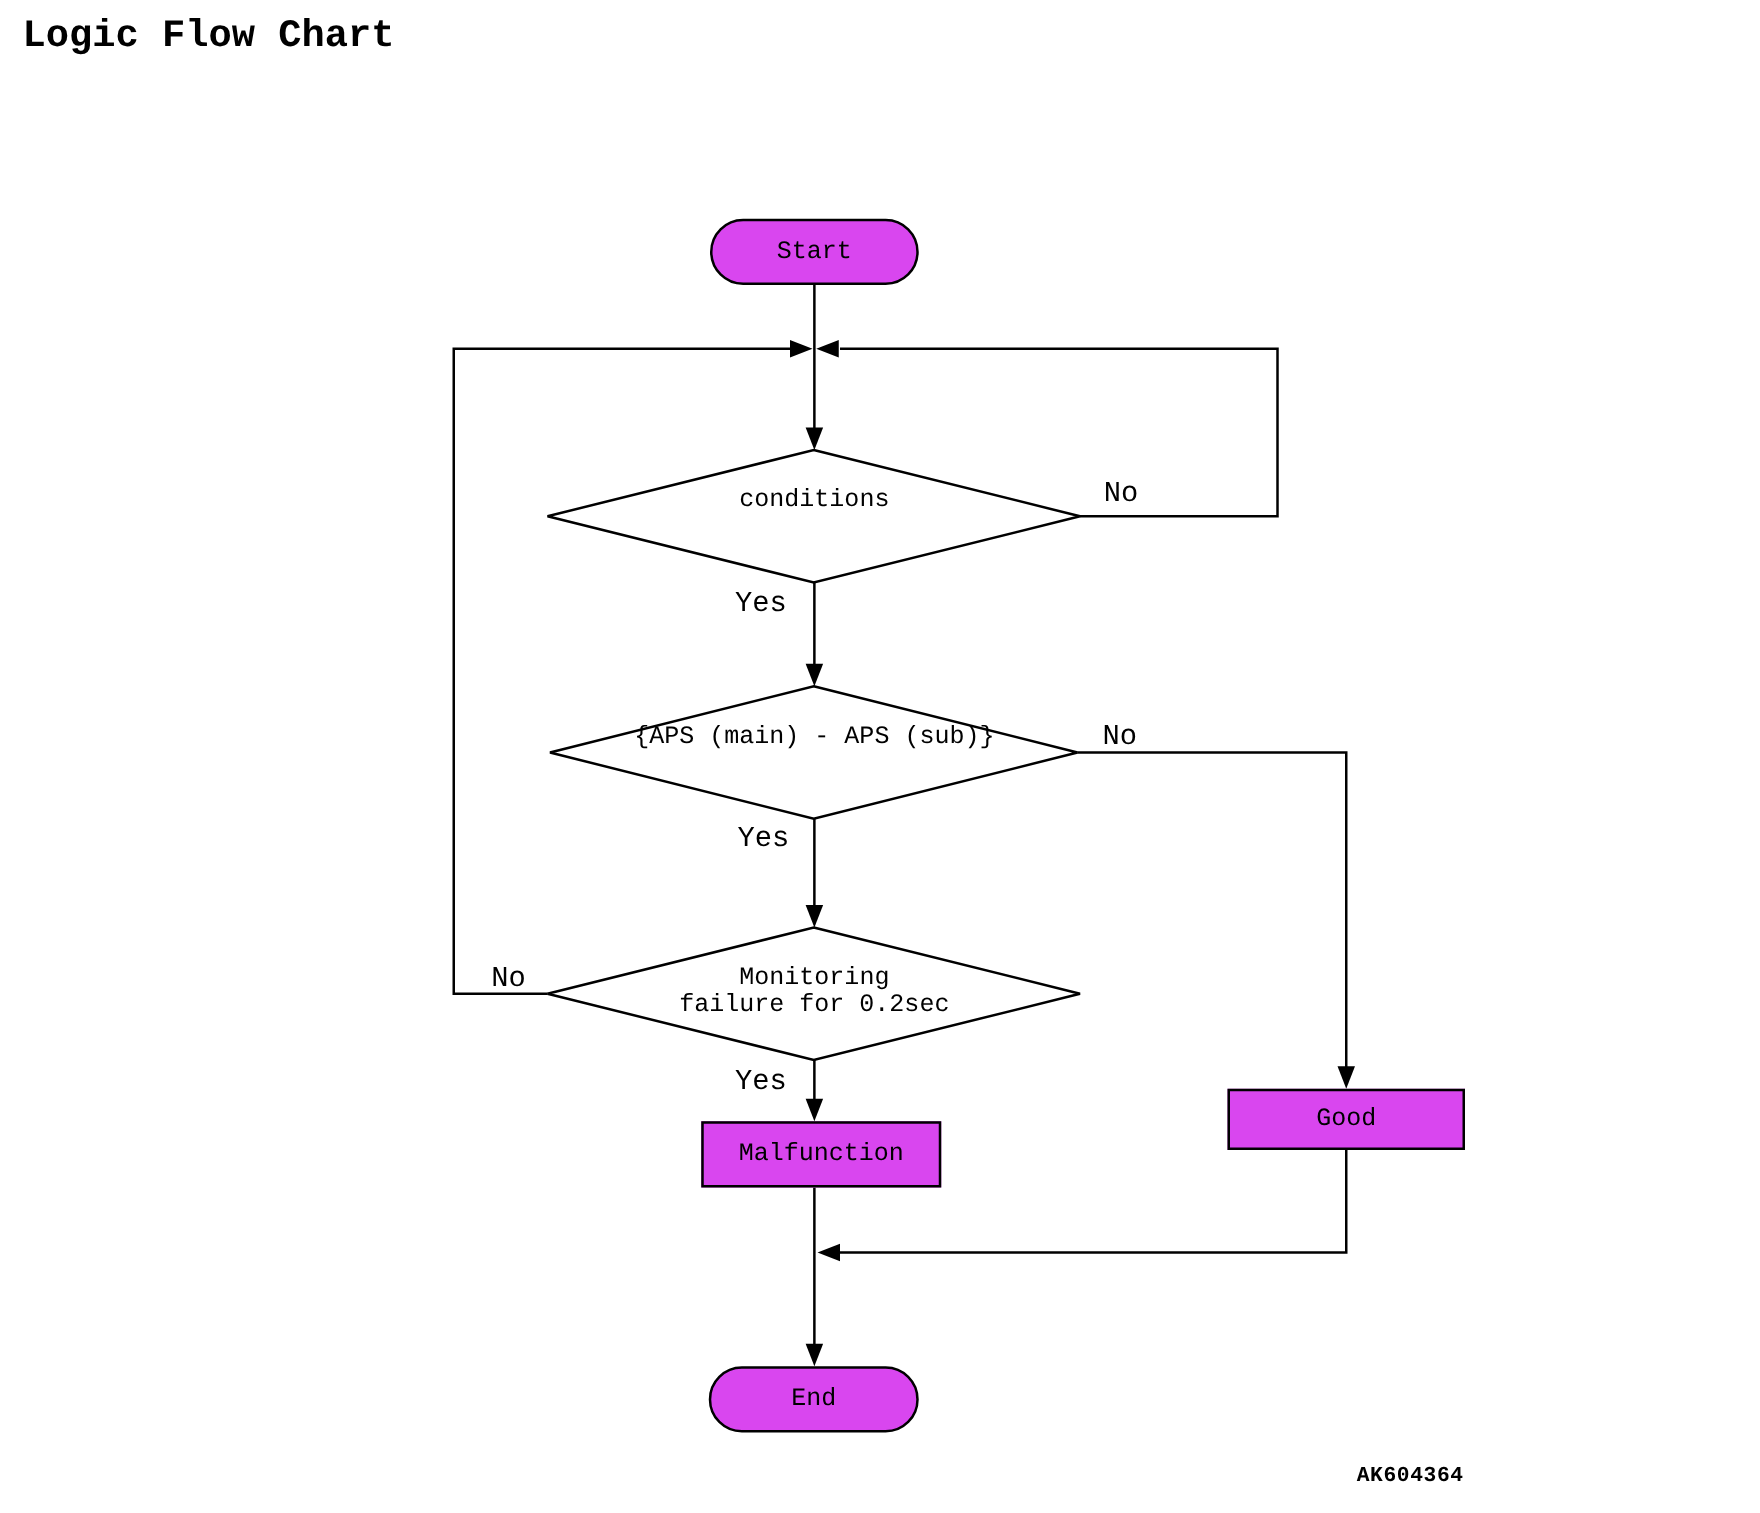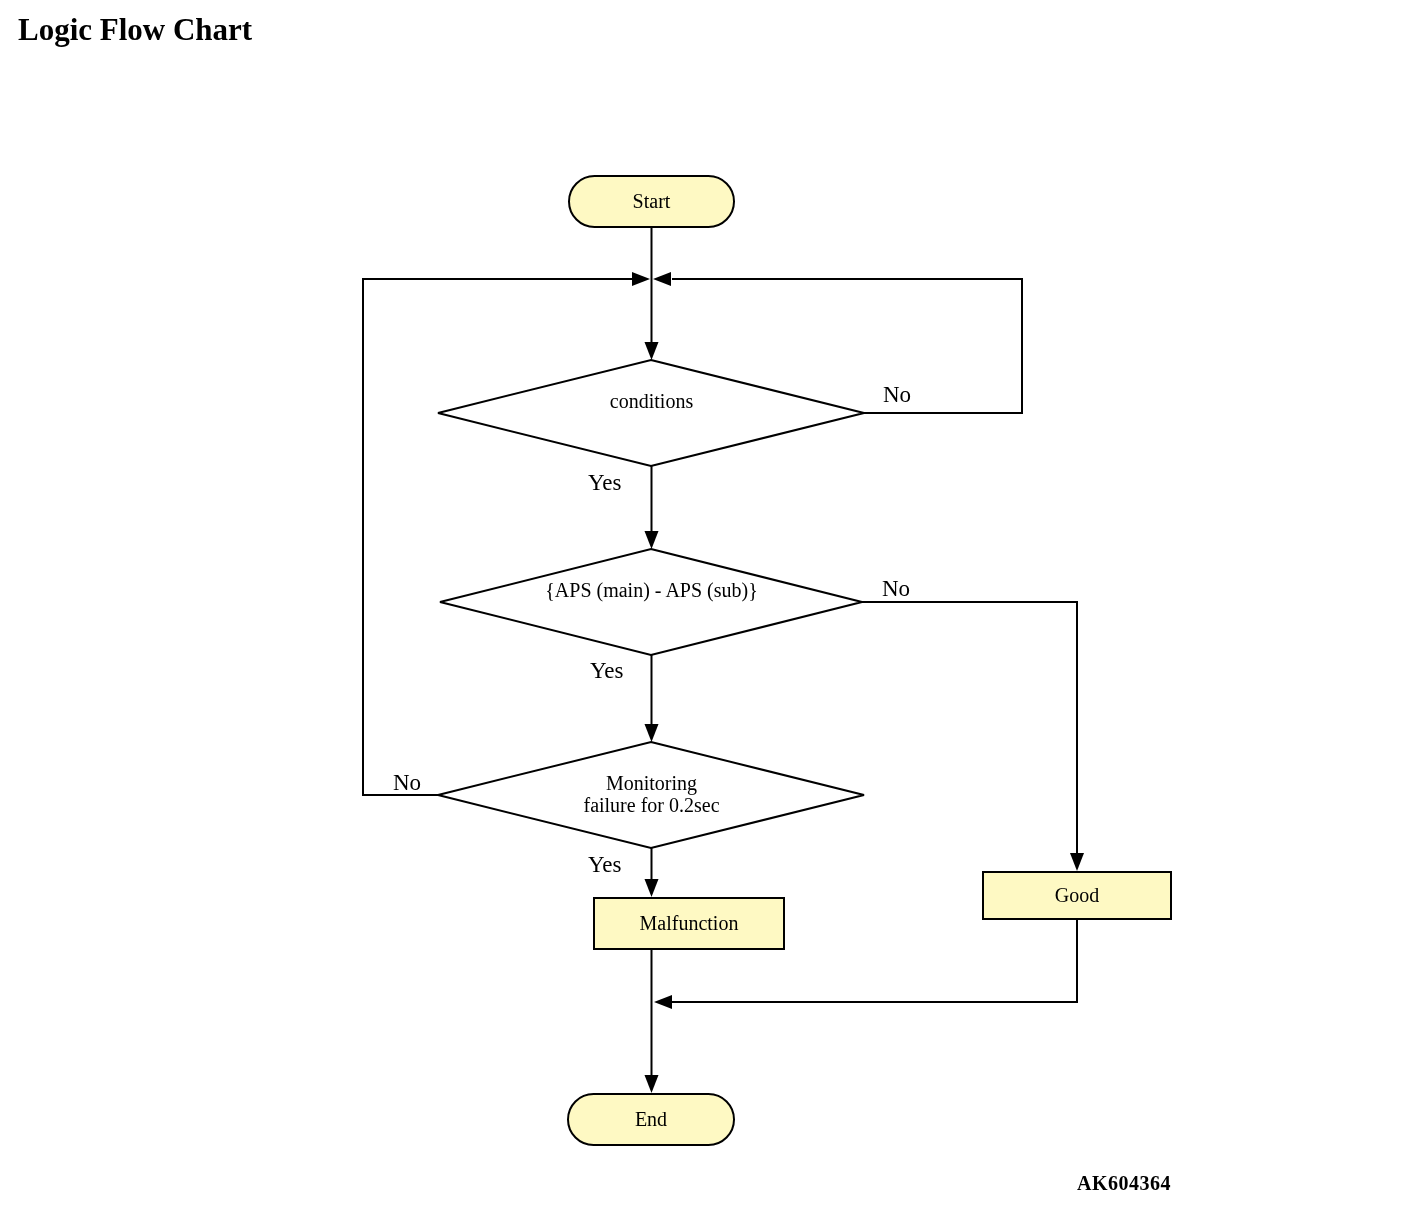--- a/index.html
+++ b/index.html
@@ -3,21 +3,21 @@
 <meta charset="utf-8">
 <style>
   * { margin: 0; padding: 0; box-sizing: border-box; }
   html, body { background: #ffffff; }
   .canvas {
     position: relative;
     width: 1202px;
     height: 1210px;
     background: #ffffff;
     color: #000000;
-    font-family: Liberation Serif, serif;
+    font-family: Liberation Mono, monospace;
     overflow: hidden;
     border-radius: 21px;
   }
   .page-title {
     position: absolute;
     left: 18px;
     top: 12px;
     font-size: 31px;
     font-weight: bold;
     white-space: nowrap;
@@ -35,21 +35,21 @@
     fill: #000000;
     stroke: none;
   }
   .diamond {
     fill: #ffffff;
     stroke: #000000;
     stroke-width: 2;
   }
   .node {
     position: absolute;
-    background: #fef9c3;
+    background: #d946ef;
     border: 2px solid #000000;
     display: flex;
     align-items: center;
     justify-content: center;
     font-size: 20px;
     white-space: nowrap;
   }
   .stadium { border-radius: 27px; }
   .diamond-label {
     position: absolute;
@@ -62,21 +62,21 @@
   .diamond-label span { display: block; }
   .edge-label {
     position: absolute;
     font-size: 23px;
     white-space: nowrap;
   }
   .figure-code {
     position: absolute;
     top: 1172px;
     right: 31px;
-    font-size: 20px;
+    font-size: 17px;
     font-weight: bold;
     letter-spacing: 0.5px;
   }
 </style>
 </head>
 <body>
 
 <div class="canvas">
 
   <h1 class="page-title">Logic Flow Chart</h1>
@@ -112,21 +112,21 @@
 
     <polygon class="diamond" points="651,360 864,413 651,466 438,413"></polygon>
     <polygon class="diamond" points="651,549 862,602 651,655 440,602"></polygon>
     <polygon class="diamond" points="651,742 864,795 651,848 438,795"></polygon>
   </svg>
 
   <div class="node stadium" style="left:568px; top:175px; width:167px; height:53px;">
     <span>Start</span>
   </div>
 
-  <div class="node" style="left:561px; top:897px; width:192px; height:53px;margin-left:32px;">
+  <div class="node" style="left:561px; top:897px; width:192px; height:53px;">
     <span>Malfunction</span>
   </div>
 
   <div class="node stadium" style="left:567px; top:1093px; width:168px; height:53px;">
     <span>End</span>
   </div>
 
   <div class="node" style="left:982px; top:871px; width:190px; height:49px;">
     <span>Good</span>
   </div>

